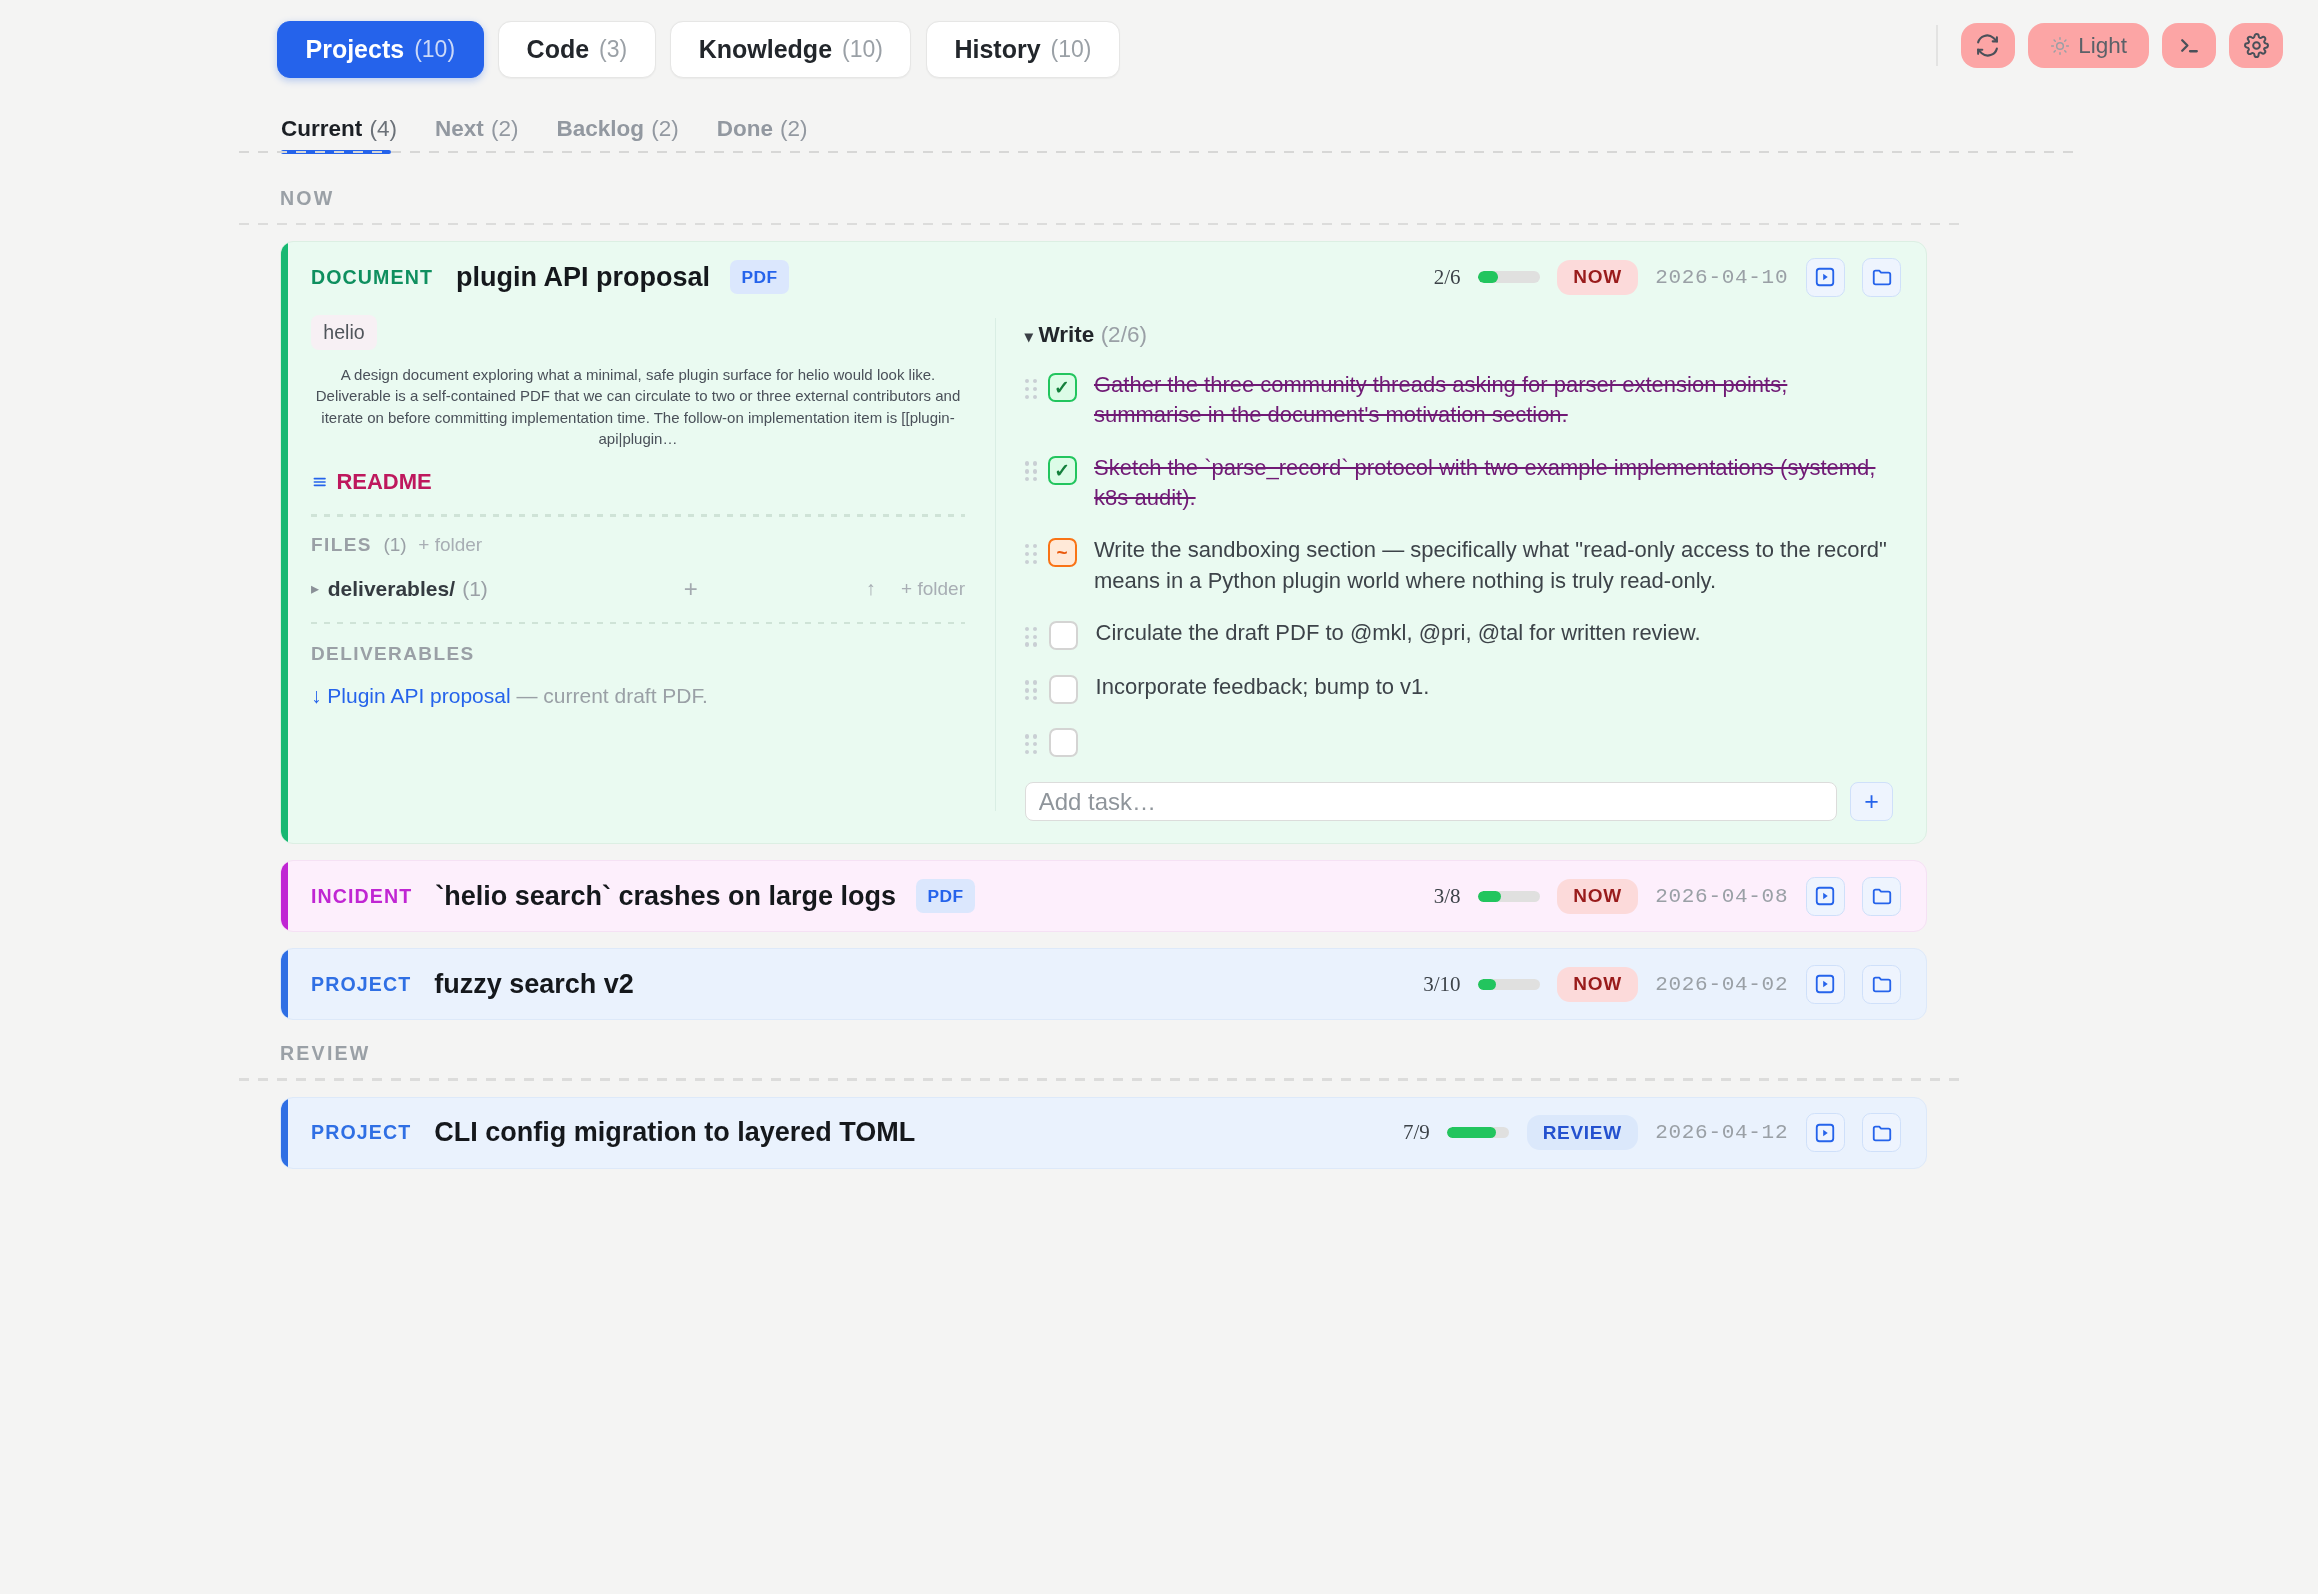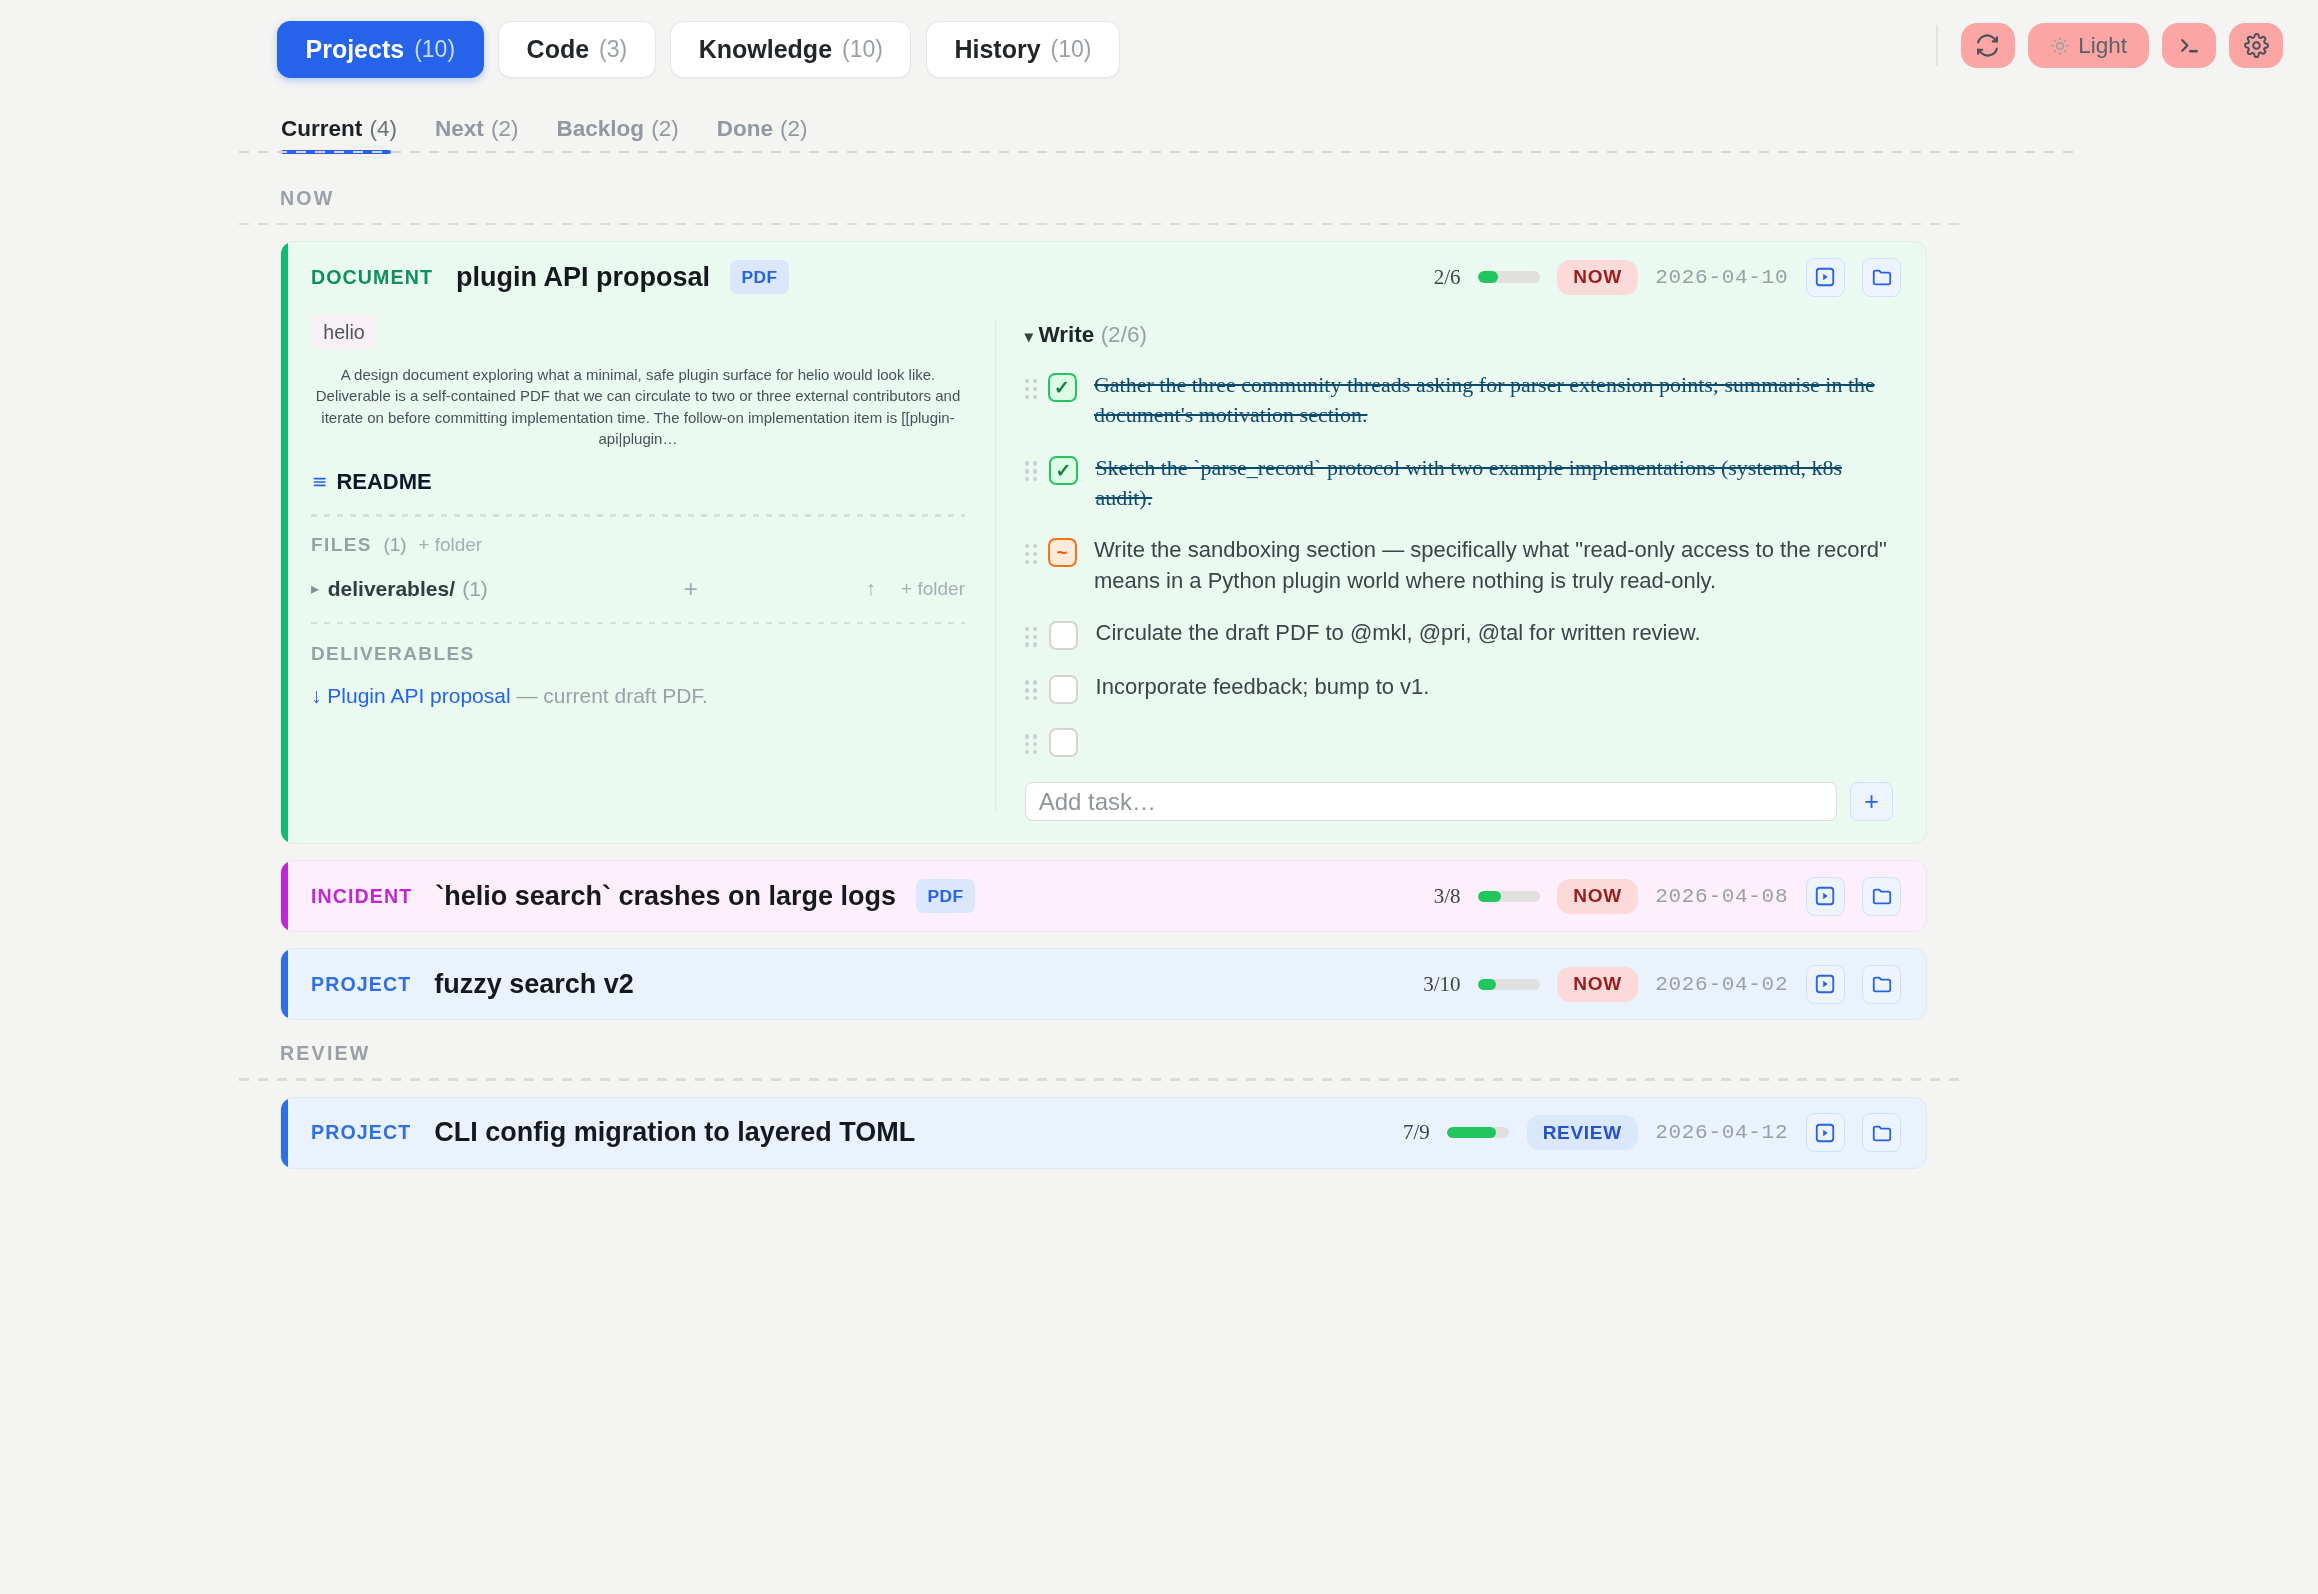--- a/index.html
+++ b/index.html
@@ -147,21 +147,21 @@
   .tag {
     display: inline-block; background: #f7f0f4; color: #50555b;
     font-size: 19.6px; border-radius: 8px; padding: 5.8px 12.3px; margin-top: 2.9px;
   }
   .desc {
     margin-top: 14.5px; font-size: 15px; line-height: 1.42; color: #4a5059;
     max-width: 656px;
     text-align: center;
   }
   .readme {
-    margin-top: 20px; font-size: 22px; font-weight: bold; color: #0f172a; cursor: pointer;
+    margin-top: 20px; font-size: 22px; font-weight: bold; color: #be185d; cursor: pointer;
     display: inline-flex; align-items: center; gap: 8px;
   }
   .hr-dot {
     margin: 19px 0 0 0; height: 2.2px;
     background-image: repeating-linear-gradient(to right,#cfe3d7 0 6.5px,transparent 6.5px 13px);
   }
   .files-head {
     display: flex; align-items: baseline; gap: 11.6px; margin-top: 17.4px;
     font-size: 19px; letter-spacing: 1.4px; color: #9aa0a6; font-weight: bold;
   }
@@ -196,21 +196,21 @@
   .task .grip i { width: 4.3px; height: 4.3px; border-radius: 50%; background: #c9cfd4; display: block; }
   .cbox {
     width: 29px; height: 29px; border-radius: 7.2px; border: 2.2px solid #d4d4d3;
     background: #ffffff; margin-top: 5.8px; margin-right: 17.4px; flex: none;
     display: flex; align-items: center; justify-content: center;
     font-size: 19px; font-weight: bold; cursor: pointer;
   }
   .cbox.done { border-color: #22c55e; background: #dcfce7; color: #15803d; }
   .cbox.doing { border-color: #f97316; background: #ffe9d8; color: #ea580c; }
   .task .txt { font-size: 22px; line-height: 1.38; color: #3d4349; max-width: 837px; padding-top: 2.9px; }
-  .task.done .txt { color: #0c4a6e; text-decoration: line-through; font-family: Liberation Serif, serif; }
+  .task.done .txt { color: #701a75; text-decoration: line-through; }
   .addtask { display: flex; align-items: center; gap: 13px; margin-top: 25px; }
   .addtask input {
     flex: 1; height: 39px; border-radius: 8px; border: 1.4px solid #dcdcdb;
     background: #ffffff; font-size: 24px; color: #0f172a; padding: 4px 13px;
     font-family: "Liberation Sans", sans-serif;
   }
   .addtask input::placeholder { color: #8f959b; }
   .addtask .plusbtn {
     width: 43px; height: 39px; border-radius: 8px; background: #eef4fe;
     border: 0.7px solid #cfe0fa; color: #2563eb; font-size: 25px;

